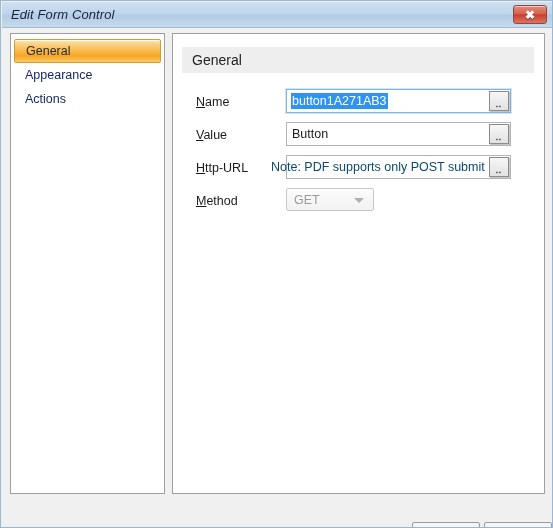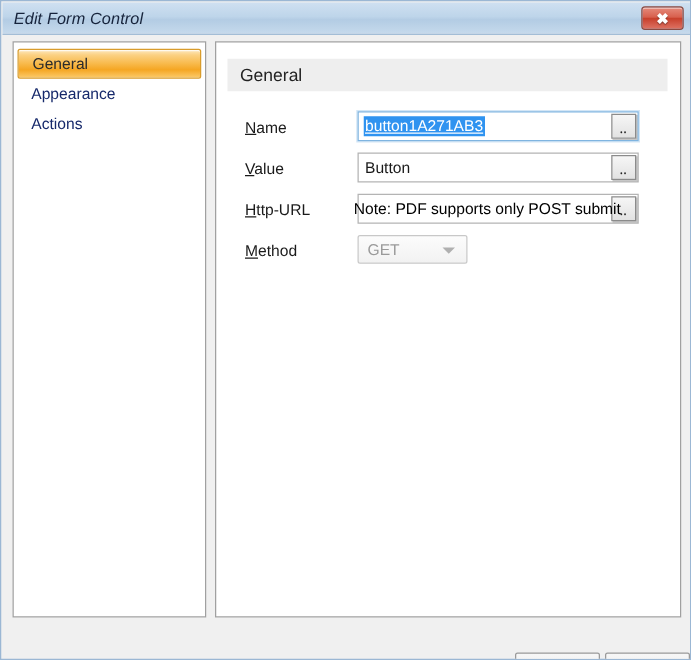--- a/index.html
+++ b/index.html
@@ -197,21 +197,20 @@
     position: absolute;
     left: 5px;
     top: 4px;
     font-size: 12.5px;
     color: #ffffff;
     background: #2f93f0;
     padding: 0 1px;
     line-height: 16px;
     white-space: nowrap;
     pointer-events: none;
-    text-decoration: underline;
   }
   .plain-text {
     position: absolute;
     left: 6px;
     top: 4px;
     font-size: 12.5px;
     color: #1a1a1a;
     line-height: 16px;
     white-space: nowrap;
     pointer-events: none;
@@ -265,24 +264,24 @@
     top: 9px;
     width: 0; height: 0;
     border-left: 5px solid transparent;
     border-right: 5px solid transparent;
     border-top: 5px solid #b0b0b0;
   }
 
   
   .note {
     position: absolute;
-    left: 110px;
+    left: 98px;
     top: 126px;
     font-size: 12.5px;
-    color: #000000;
+    color: #0c4a6e;
     white-space: nowrap;
   }
 
   
   .footer-btn {
     position: absolute;
     top: 494px;
     width: 68px;
     height: 24px;
     box-sizing: border-box;

